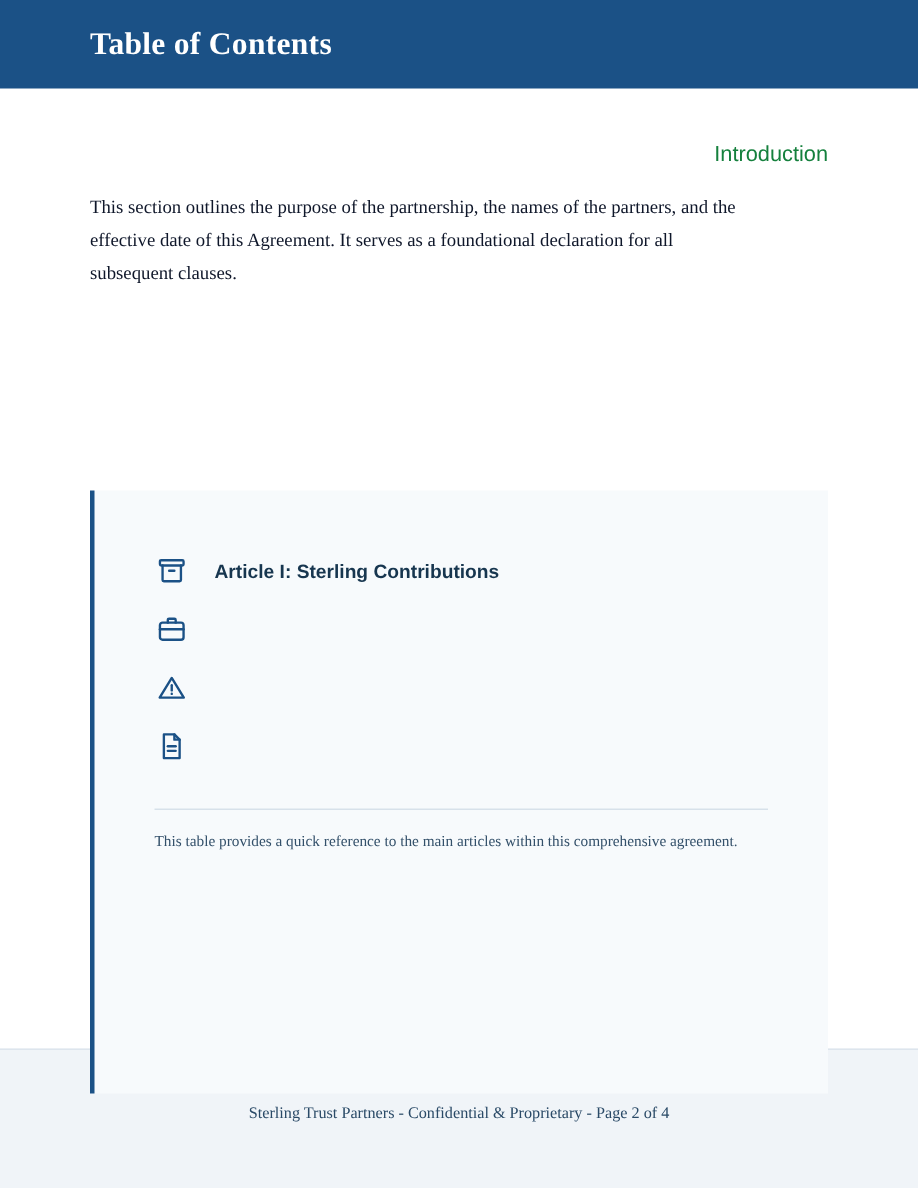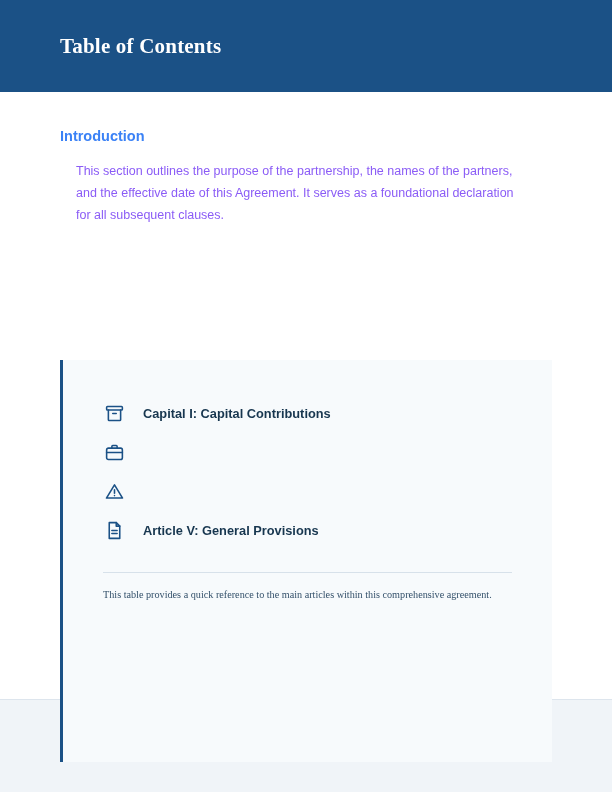--- a/index.html
+++ b/index.html
@@ -17,21 +17,21 @@
     position: relative;
     width: 612px;
     height: 792px;
     background: #ffffff;
     display: flex;
     flex-direction: column;
   }
 
   
   .header {
-    height: 92px;
+    height: 59px;
     background: #1b5186;
     flex: 0 0 auto;
     display: flex;
     align-items: center;
   }
   .header-title {
     color: #ffffff;
     font-size: 21px;
     font-weight: bold;
     letter-spacing: 0.2px;
@@ -43,31 +43,32 @@
   .body-area {
     flex: 1 1 auto;
     position: relative;
   }
 
   .section {
     padding: 36px 60px 0 60px;
   }
   .section-heading {
     font-size: 14.5px;
-    font-weight: bold;
-    color: #3b82f6;
+    font-weight: normal;
+    color: #15803d;
     margin: 0 0 16px 0;
     font-family: "Liberation Sans", sans-serif;
+    text-align: right;
   }
   .section-paragraph {
     font-size: 12.5px;
     line-height: 22px;
-    color: #8b5cf6;
-    margin: 16px;
-    font-family: Liberation Sans, sans-serif;
+    color: #0f172a;
+    margin: 0;
+    font-family: Liberation Serif, serif;
     max-width: 440px;
   }
 
   
   .toc-card {
     position: absolute;
     left: 60px;
     top: 268px;
     width: 492px;
     height: 402px;
@@ -157,21 +158,21 @@
       <ul class="toc-list">
 
         <li class="toc-item">
           <span class="toc-icon">
             <svg width="21" height="21" viewBox="0 0 24 24" fill="none" stroke="currentColor" stroke-width="1.8" stroke-linecap="round" stroke-linejoin="round">
               <rect x="3" y="4" width="18" height="4" rx="1"></rect>
               <path d="M5 8v11a1 1 0 0 0 1 1h12a1 1 0 0 0 1-1V8"></path>
               <line x1="10" y1="12" x2="14" y2="12"></line>
             </svg>
           </span>
-          <span class="toc-label">Capital I: Capital Contributions</span>
+          <span class="toc-label">Article I: Sterling Contributions</span>
         </li>
 
 
         <li class="toc-item">
           <span class="toc-icon">
             <svg width="21" height="21" viewBox="0 0 24 24" fill="none" stroke="currentColor" stroke-width="1.8" stroke-linecap="round" stroke-linejoin="round">
               <rect x="3" y="7" width="18" height="13" rx="2"></rect>
               <path d="M9 7V5a1 1 0 0 1 1-1h4a1 1 0 0 1 1 1v2"></path>
               <line x1="3" y1="12" x2="21" y2="12"></line>
             </svg>
@@ -190,21 +191,20 @@
 
         <li class="toc-item">
           <span class="toc-icon">
             <svg width="21" height="21" viewBox="0 0 24 24" fill="none" stroke="currentColor" stroke-width="1.8" stroke-linecap="round" stroke-linejoin="round">
               <path d="M6 3h8l4 4v14H6z"></path>
               <path d="M14 3v4h4"></path>
               <line x1="9" y1="12" x2="15" y2="12"></line>
               <line x1="9" y1="15.5" x2="15" y2="15.5"></line>
             </svg>
           </span>
-          <span class="toc-label">Article V: General Provisions</span>
         </li>
 
       </ul>
 
       <div class="toc-divider"></div>
       <div class="toc-note">This table provides a quick reference to the main articles within this comprehensive agreement.</div>
     </div>
 
   </div>
 

